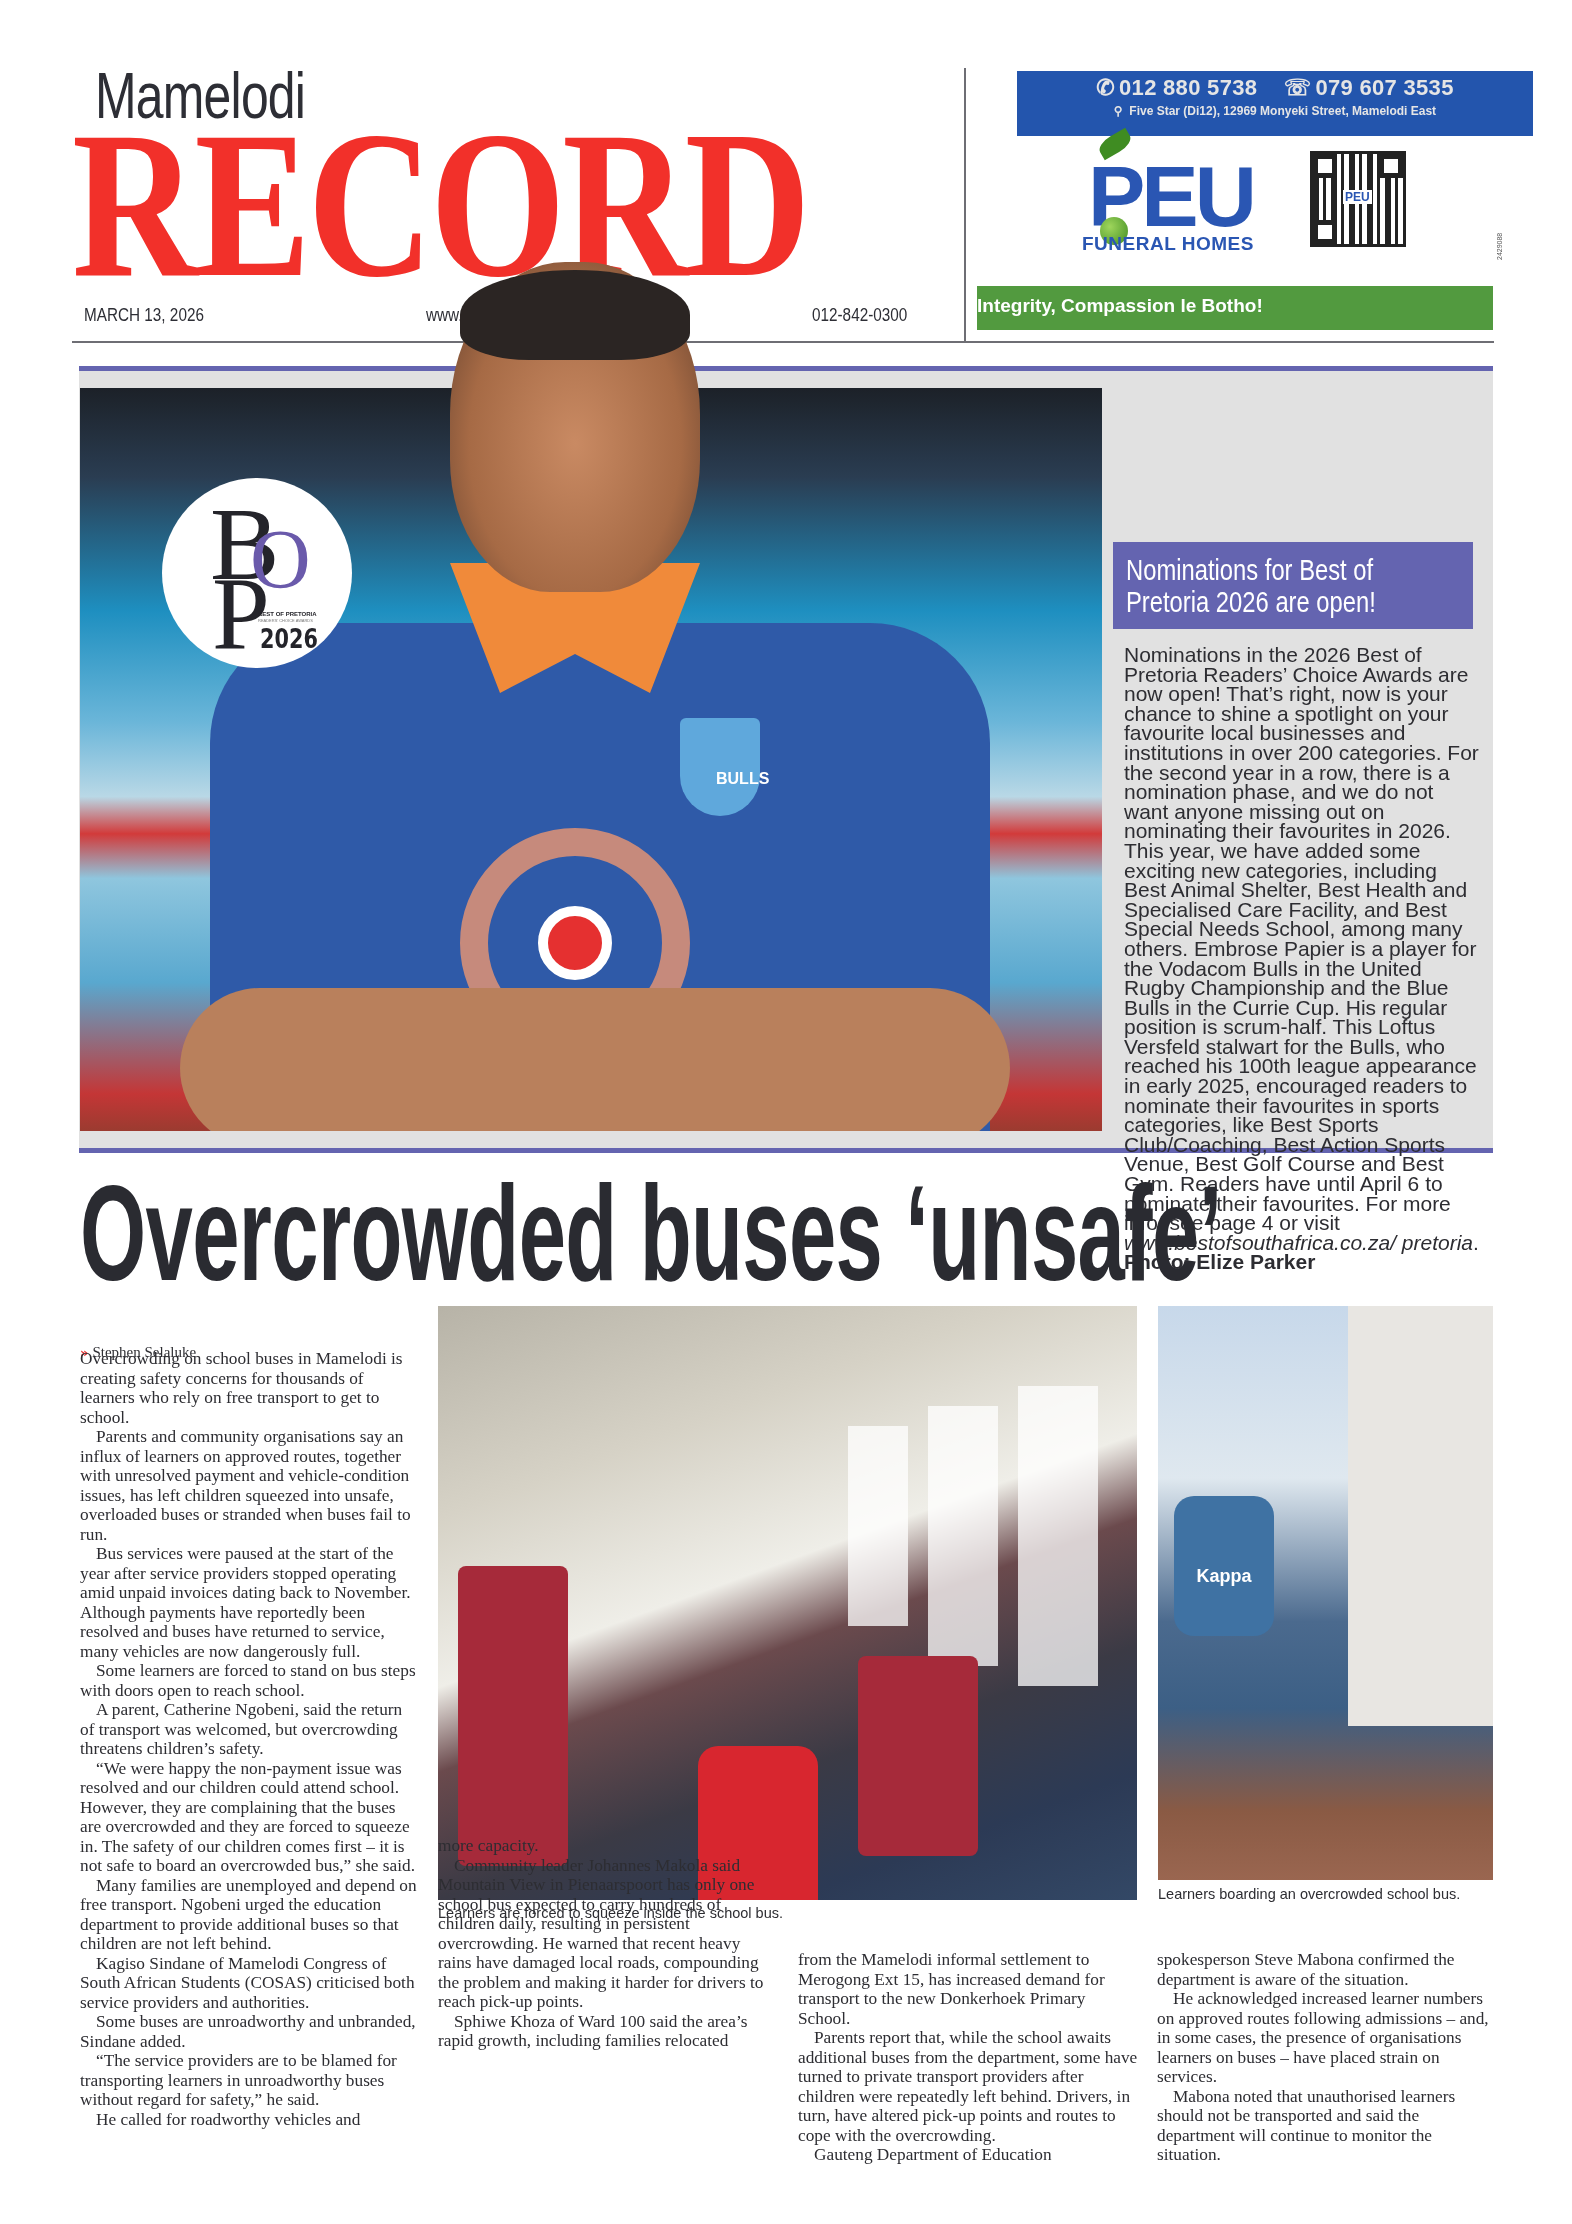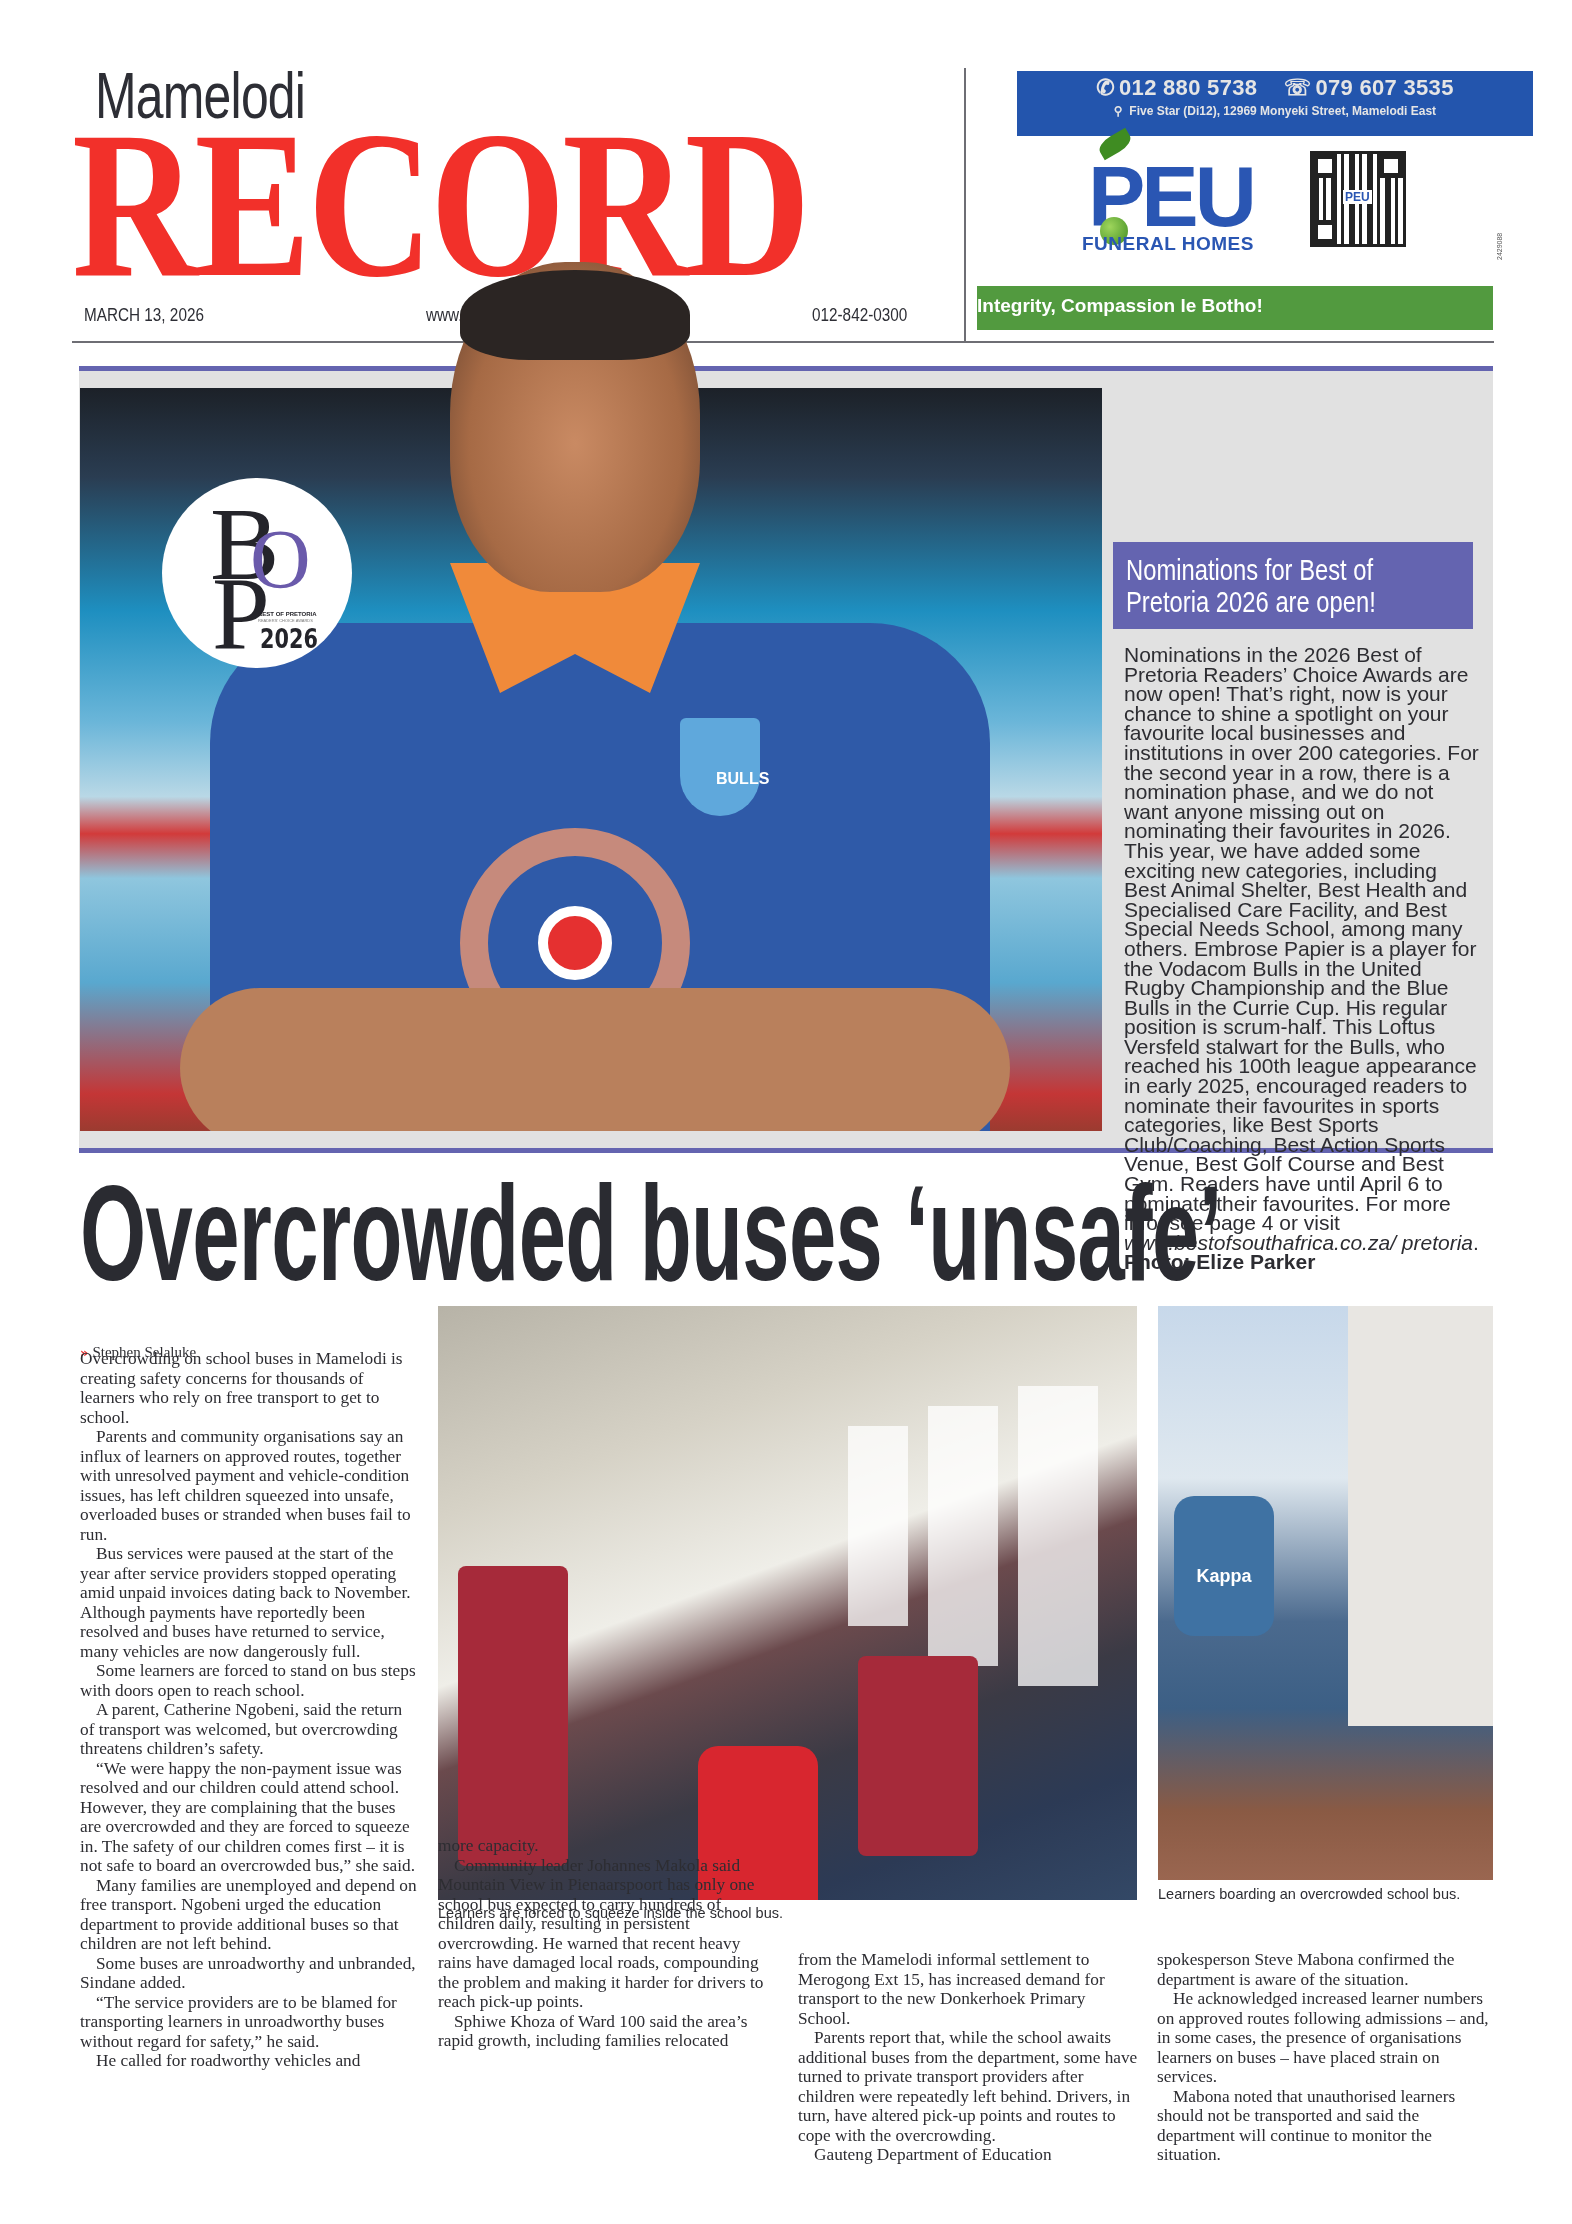--- a/index.html
+++ b/index.html
@@ -151,20 +151,21 @@
 <div class="abs byline"><span class="chev">»</span><span>Stephen Selaluke</span></div>
 
 <div class="abs col col1">
   <p class="noind">Overcrowding on school buses in Mamelodi is creating safety concerns for thousands of learners who rely on free transport to get to school.</p>
   <p>Parents and community organisations say an influx of learners on approved routes, together with unresolved payment and vehicle-condition issues, has left children squeezed into unsafe, overloaded buses or stranded when buses fail to run.</p>
   <p>Bus services were paused at the start of the year after service providers stopped operating amid unpaid invoices dating back to November. Although payments have reportedly been resolved and buses have returned to service, many vehicles are now dangerously full.</p>
   <p>Some learners are forced to stand on bus steps with doors open to reach school.</p>
   <p>A parent, Catherine Ngobeni, said the return of transport was welcomed, but overcrowding threatens children’s safety.</p>
   <p>“We were happy the non-payment issue was resolved and our children could attend school. However, they are complaining that the buses are overcrowded and they are forced to squeeze in. The safety of our children comes first – it is not safe to board an overcrowded bus,” she said.</p>
   <p>Many families are unemployed and depend on free transport. Ngobeni urged the education department to provide additional buses so that children are not left behind.</p>
+  <p>Kagiso Sindane of Mamelodi Congress of South African Students (COSAS) criticised both service providers and authorities.</p>
   <p>Some buses are unroadworthy and unbranded, Sindane added.</p>
   <p>“The service providers are to be blamed for transporting learners in unroadworthy buses without regard for safety,” he said.</p>
   <p>He called for roadworthy vehicles and</p>
 </div>
 
 <div class="abs photo1">
   <div class="window" style="left:410px;top:120px;width:60px;height:200px;"></div>
   <div class="window" style="left:490px;top:100px;width:70px;height:260px;"></div>
   <div class="window" style="left:580px;top:80px;width:80px;height:300px;"></div>
   <div class="seatrow" style="left:20px;top:260px;width:110px;height:300px;"></div>

